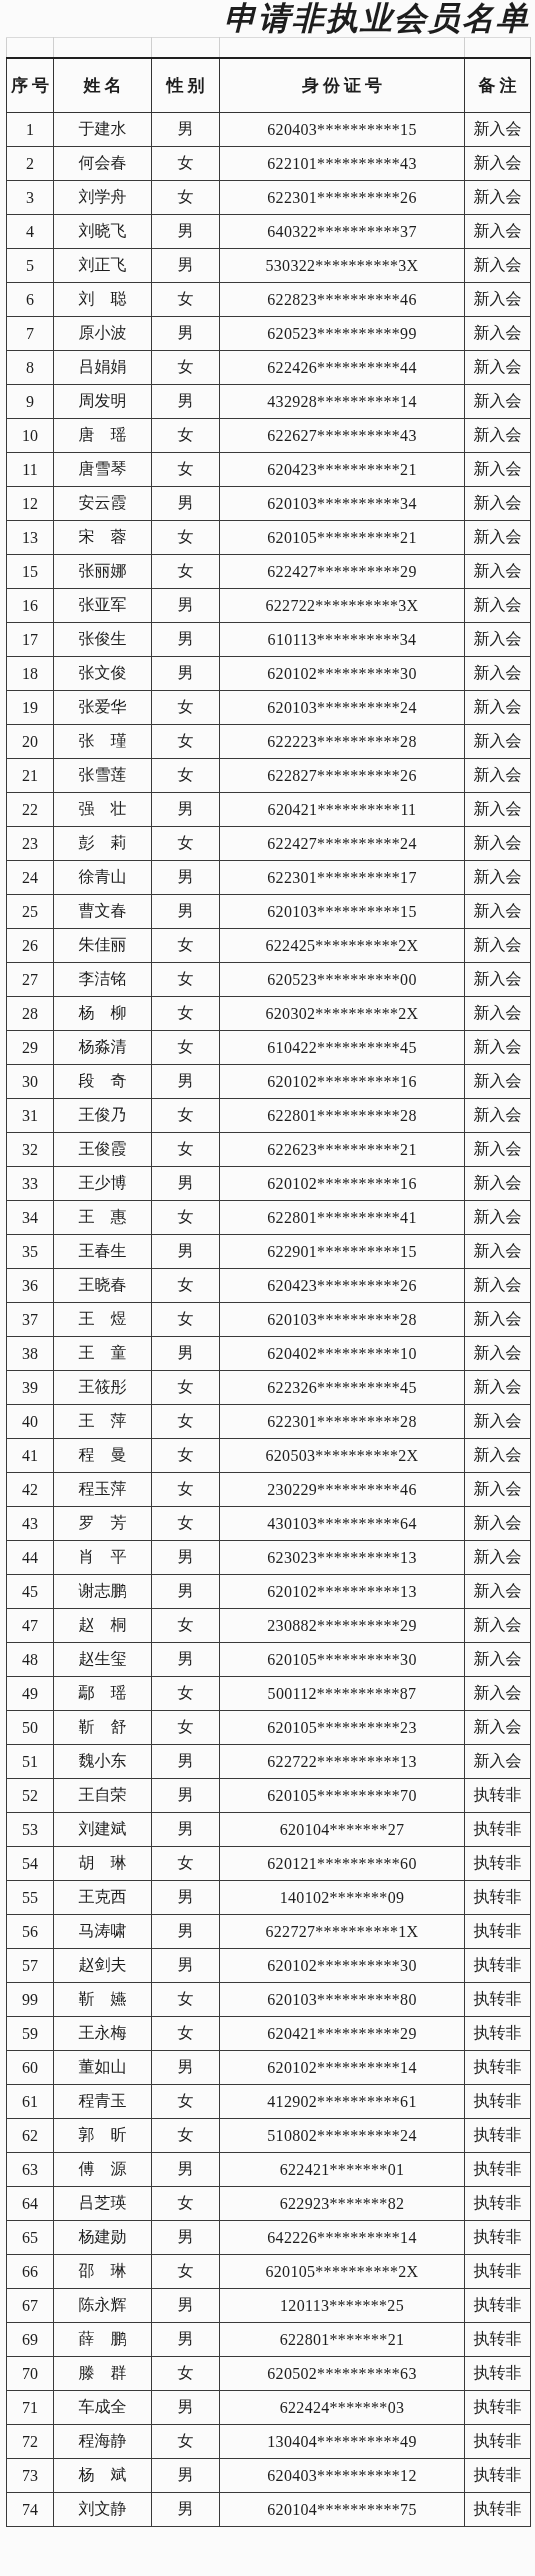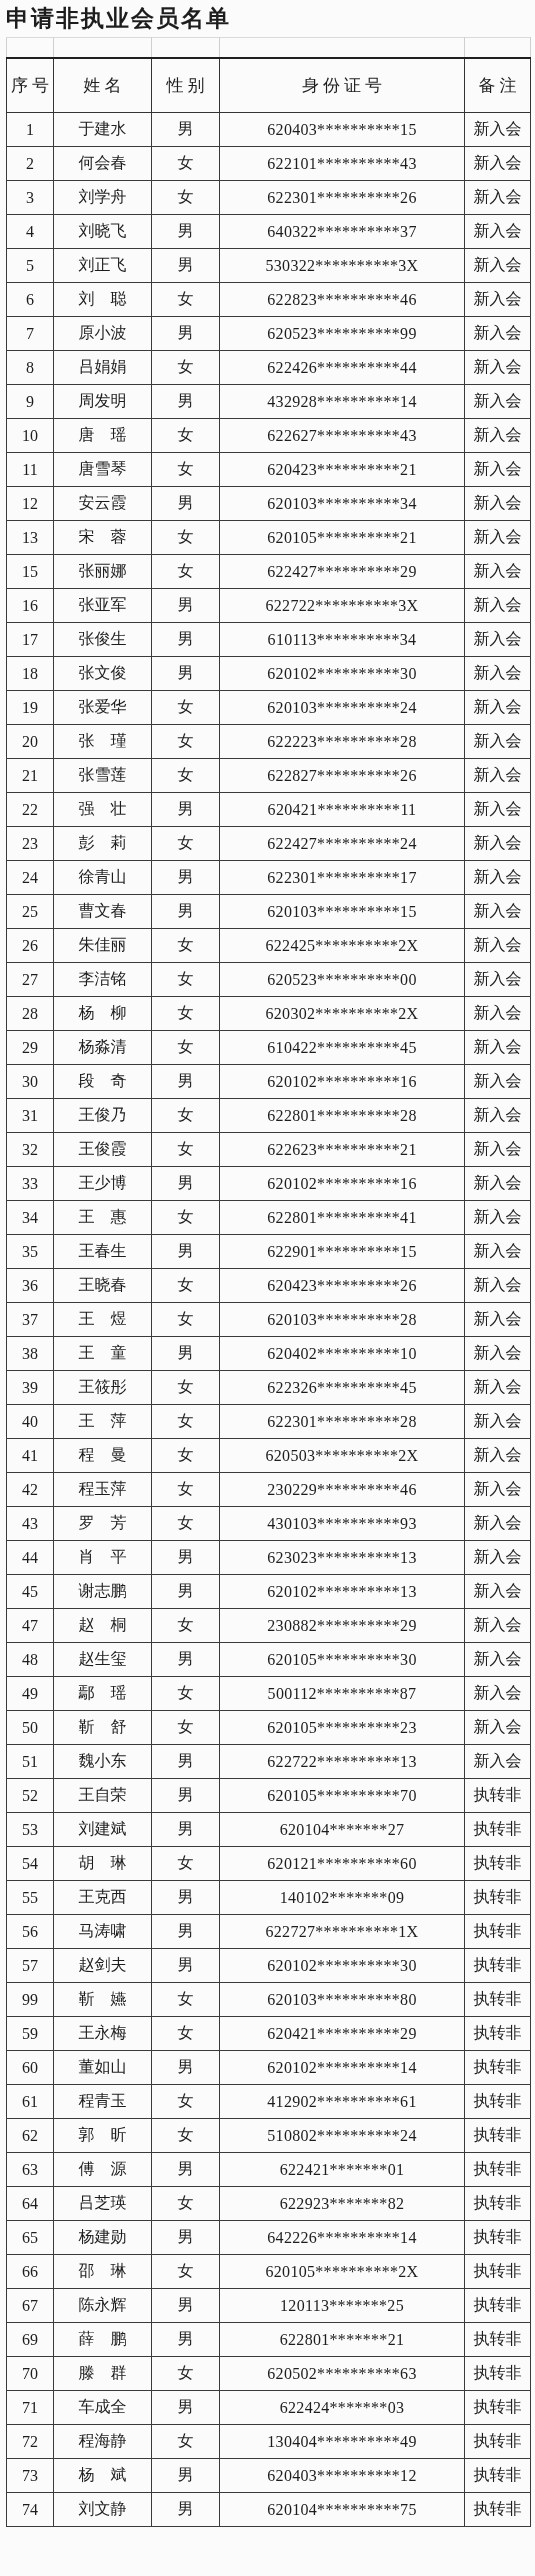--- a/index.html
+++ b/index.html
@@ -5,26 +5,27 @@
   html,body{margin:0;padding:0;}
   body{
     width:536px;height:2576px;
     background:#fbfbfb;
     color:#1d1d1d;
     font-family:"Liberation Serif","DejaVu Serif",serif;
     -webkit-font-smoothing:antialiased;
   }
   .page{padding:2px 6px 0 6px;}
   .title{
-    text-align:left;
-    font-size:23px;
+    text-align:right;
+    font-size:32px;
     font-weight:900;
     height:35px;
     line-height:33px;
     letter-spacing:2px;
+    font-style:italic;
   }
   table.member-table{
     border-collapse:collapse;
     table-layout:fixed;
     width:524px;
     border:1.3px solid #1f1f1f;
   }
   col.c-no{width:47px;}
   col.c-name{width:98px;}
   col.c-gender{width:68px;}
@@ -39,21 +40,21 @@
   }
   tr.gap-row td{
     height:19px;
     border-left:0.7px solid #cfcfcf;
     border-right:0.7px solid #cfcfcf;
     border-top:0.7px solid #dadada;
   }
   tr.header-row th{
     height:53px;
     font-size:17px;
-    font-weight:normal;
+    font-weight:bold;
     letter-spacing:4px;
     text-indent:4px;
     border:0.7px solid #333333;
     border-top:2px solid #1f1f1f;
   }
   tbody.data-body td{
     height:33px;
     font-size:16px;
     border:0.7px solid #3a3a3a;
   }
@@ -374,21 +375,21 @@
           <td class="col-no">42</td>
           <td class="col-name">程玉萍</td>
           <td class="col-gender">女</td>
           <td class="col-id">230229**********46</td>
           <td class="col-remark">新入会</td>
         </tr>
         <tr>
           <td class="col-no">43</td>
           <td class="col-name">罗　芳</td>
           <td class="col-gender">女</td>
-          <td class="col-id">430103**********93</td>
+          <td class="col-id">430103**********64</td>
           <td class="col-remark">新入会</td>
         </tr>
         <tr>
           <td class="col-no">44</td>
           <td class="col-name">肖　平</td>
           <td class="col-gender">男</td>
           <td class="col-id">623023**********13</td>
           <td class="col-remark">新入会</td>
         </tr>
         <tr>

